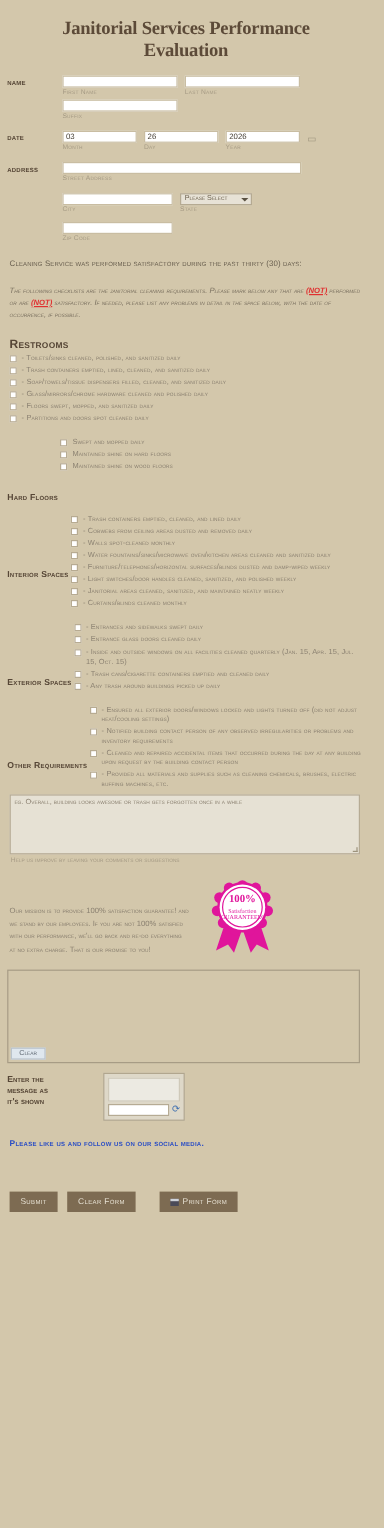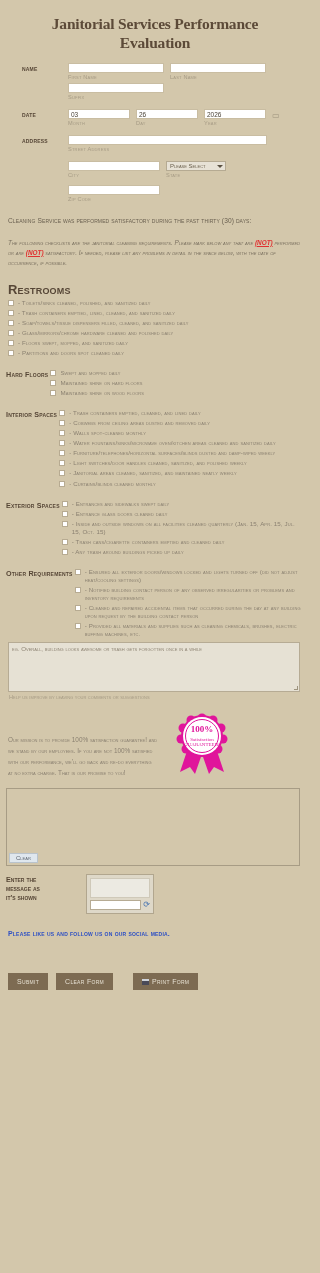--- a/index.html
+++ b/index.html
@@ -25,21 +25,20 @@
     line-height: 1.25;
     color: #5c4a38;
     padding: 14px 24px 6px 24px;
     letter-spacing: -0.2px;
   }
   
   .row {
     display: flex;
     align-items: flex-start;
     padding: 4px 6px 2px 6px;
-    margin-left: 16px;
   }
   .row-label {
     width: 46px;
     flex: 0 0 46px;
     font-size: 7.5px;
     font-weight: bold;
     color: #564636;
     text-transform: lowercase;
     font-variant: small-caps;
     letter-spacing: .2px;
@@ -109,41 +108,42 @@
   .note b.red {
     color: #e03131;
     font-weight: bold;
     font-style: italic;
     text-decoration: underline;
   }
 
   
   .clsection { padding: 2px 6px; }
   .clhead {
-    font-size: 13px;
+    font-size: 10px;
     font-weight: bold;
     color: #564636;
     font-variant: small-caps;
     letter-spacing: .2px;
     padding: 6px 0 2px 2px;
   }
   .cl-inline {
     display: flex;
     align-items: flex-start;
     padding-top: 6px;
   }
   .cl-inline .sidelabel {
     font-size: 7.2px;
     font-weight: bold;
     color: #564636;
     font-variant: small-caps;
     letter-spacing: .2px;
     text-align: left;
     padding-top: 1px;
     white-space: nowrap;
+    margin-top: 44px;
   }
   .cl-items { flex: 1 1 auto; }
   .cl-item {
     display: flex;
     align-items: flex-start;
     margin-bottom: 2px;
   }
   .cbox {
     width: 6px; height: 6px;
     flex: 0 0 6px;

